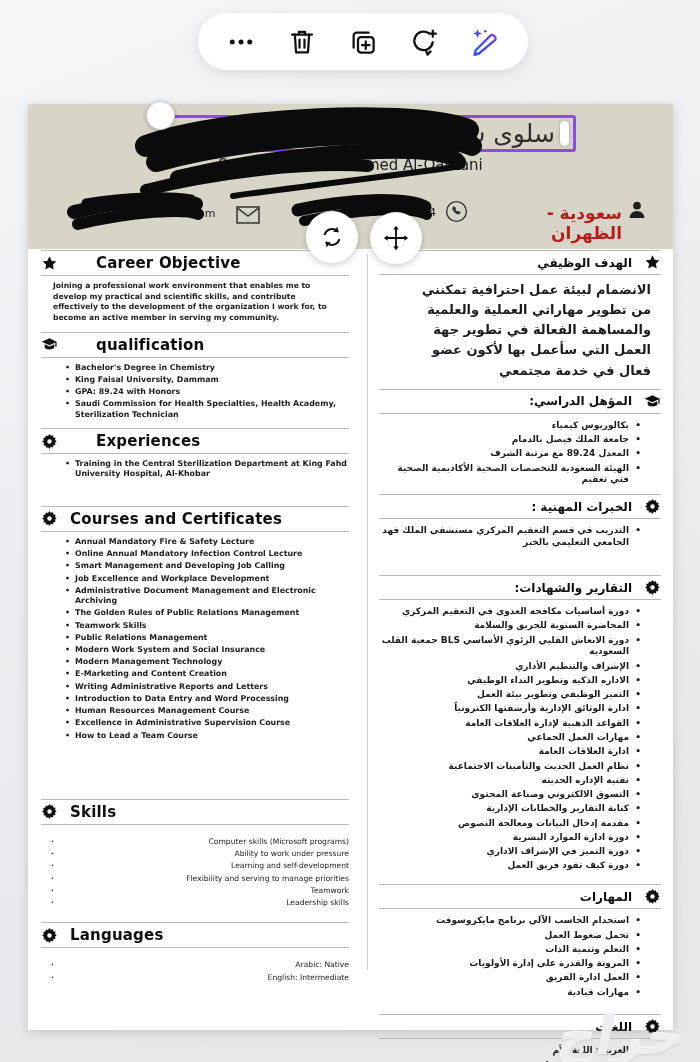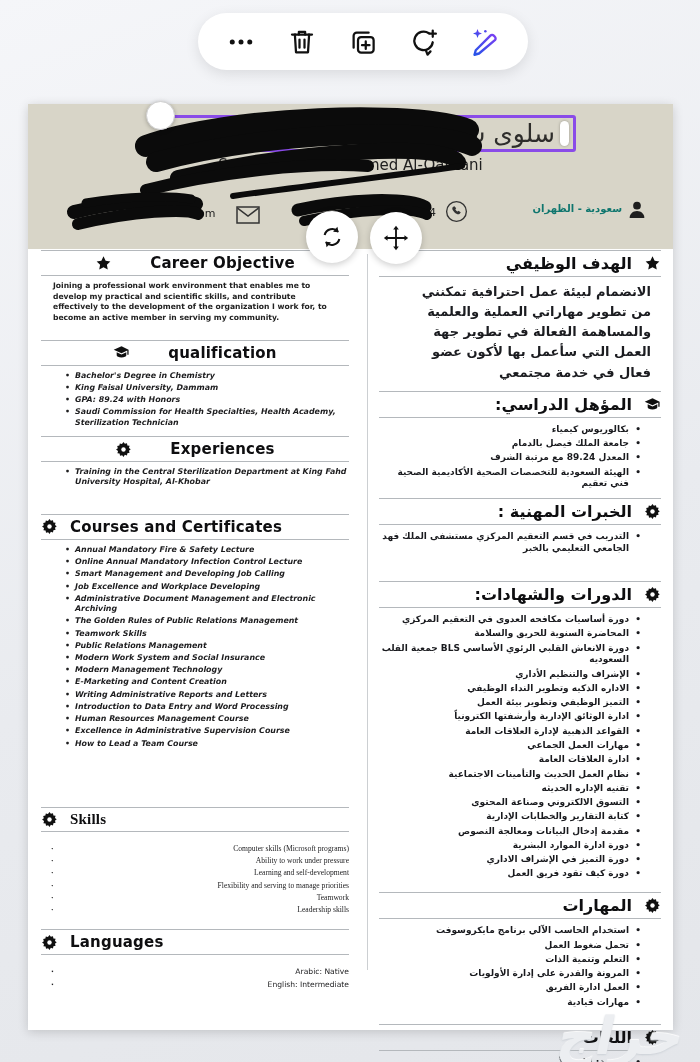--- a/index.html
+++ b/index.html
@@ -26,51 +26,51 @@
   .arabic-name{font-size:25px;color:#2e2d2b;direction:rtl;line-height:1;}
   .pill-handle{position:absolute;right:4px;top:3px;width:9px;height:25px;background:#fff;border-radius:5px;
     box-shadow:0 0 3px rgba(0,0,0,.3);}
   .circle-handle{position:absolute;left:118px;top:-3px;width:27px;height:27px;border-radius:50%;background:#fff;
     border:1px solid #cfcfcf;box-shadow:0 1px 4px rgba(0,0,0,.25);z-index:3;}
   .eng-name{position:absolute;left:0;top:52px;width:100%;text-align:center;font-size:15px;color:#202020;}
   .c-email{position:absolute;left:170px;top:103px;font-size:11px;color:#222;}
   .env-icon{position:absolute;left:208px;top:102px;width:24px;height:18px;}
   .c-phone{position:absolute;left:401px;top:102px;font-size:11px;color:#222;}
   .phone-icon{position:absolute;left:417px;top:96px;width:23px;height:23px;}
-  .c-loc{position:absolute;left:492px;top:99px;width:102px;font-size:10px;font-weight:700;color:#0f766e;direction:rtl;}
+  .c-loc{position:absolute;left:492px;top:99px;width:102px;font-size:17px;font-weight:700;color:#b91c1c;direction:rtl;}
   .person-icon{position:absolute;left:599px;top:95px;width:20px;height:22px;}
   .round-btn{position:absolute;width:52px;height:52px;border-radius:50%;background:#fff;border:none;
     box-shadow:0 2px 7px rgba(0,0,0,.20);display:flex;align-items:center;justify-content:center;z-index:4;cursor:pointer;}
   .round-btn svg{width:26px;height:26px;}
   .btn-rotate{left:278px;top:107px;}
   .btn-move{left:342px;top:108px;}
   .scribbles{position:absolute;left:0;top:0;width:645px;height:145px;z-index:2;pointer-events:none;}
   
   .vdivider{position:absolute;left:339px;top:150px;width:1px;height:716px;background:#9aa0a6;opacity:.5;}
   .col-left{position:absolute;left:13px;top:143px;width:308px;}
   .col-right{position:absolute;left:351px;top:143px;width:282px;direction:rtl;}
   .rule{border:none;border-top:1px solid #b4b8bc;margin:3px 0;}
   .sec-title{display:flex;align-items:center;gap:12px;margin:2px 0;}
-  .sec-title.g-wide{gap:38px;justify-content:center;}
+  .sec-title.g-wide{gap:38px;}
   .sec-title .ic{width:17px;height:17px;flex:0 0 auto;color:#101010;}
   .sec-title h2{margin:0;font-size:15px;font-weight:700;letter-spacing:.2px;color:#0e0e10;}
-  .col-right .sec-title h2{font-size:16px;}
-  .para{font-size:7.6px;line-height:1.4;font-weight:600;margin:5px 6px 16px 12px;color:#222;}
+  .col-right .sec-title h2{font-size:12px;}
+  .para{font-size:7.6px;line-height:1.4;font-weight:600;margin:5px 6px 8px 12px;color:#222;}
   .col-right .para{font-size:13px;line-height:1.55;margin:5px 10px 8px 26px;color:#1b1c20;}
   ul.blist{list-style:none;margin:5px 0 8px;padding:0 0 0 24px;font-size:7.9px;font-weight:600;color:#1d1d1f;}
-  ul.blist li{position:relative;padding-left:10px;margin:1.8px 0;line-height:1.32;font-style:italic;}
+  ul.blist li{position:relative;padding-left:10px;margin:1.8px 0;line-height:1.32;}
   ul.blist li::before{content:"•";position:absolute;left:0;}
   ul.dlist{list-style:none;margin:12px 0 8px;padding:0 0 0 10px;font-size:7.6px;font-weight:500;color:#232325;}
   ul.dlist li{position:relative;padding-left:8px;margin:2px 0;line-height:1.35;text-align:right;}
   ul.dlist li::before{content:"·";position:absolute;left:0;font-weight:700;}
   ul.blist-r{list-style:none;margin:6px 0 8px;padding:0 20px 0 0;font-size:9px;font-weight:600;color:#191a1e;}
   ul.blist-r li{position:relative;padding-right:12px;margin:2.4px 0;line-height:1.32;}
   ul.blist-r li::before{content:"•";position:absolute;right:0;}
   .mt-exp ul{margin-bottom:26px;}
-  .sec-skills-left{margin-top:58px;font-family:Liberation Serif, serif;}
+  .sec-skills-left{margin-top:58px;}
   .sec-langs-left{margin-top:14px;}
   .sec-skills-right{margin-top:12px;}
   .sec-langs-right{margin-top:16px;}
   
   .watermark{position:absolute;right:16px;bottom:-4px;font-size:52px;font-weight:700;direction:rtl;
     color:#eceef1;text-shadow:0 1px 2px #ccd1d7,0 -1px 1px #ffffff;transform:skewX(-12deg);z-index:1;}
   .defs{position:absolute;width:0;height:0;overflow:hidden;}
 </style>
 </head>
 <body>
@@ -253,21 +253,21 @@
         <svg class="ic">
             <use href="#i-gear"></use>
           </svg>
         <h2>Courses and Certificates</h2>
       </div>
       <hr class="rule">
       <ul class="blist">
           <li>Annual Mandatory Fire &amp; Safety Lecture</li>
           <li>Online Annual Mandatory Infection Control Lecture</li>
           <li>Smart Management and Developing Job Calling</li>
-          <li>Job Excellence and Workplace Developing</li>
+          <li>Job Excellence and Workplace Development</li>
           <li>Administrative Document Management and Electronic Archiving</li>
           <li>The Golden Rules of Public Relations Management</li>
           <li>Teamwork Skills</li>
           <li>Public Relations Management</li>
           <li>Modern Work System and Social Insurance</li>
           <li>Modern Management Technology</li>
           <li>E-Marketing and Content Creation</li>
           <li>Writing Administrative Reports and Letters</li>
           <li>Introduction to Data Entry and Word Processing</li>
           <li>Human Resources Management Course</li>
@@ -354,21 +354,21 @@
           <li>التدريب في قسم التعقيم المركزي مستشفى الملك فهد الجامعي التعليمي بالخبر</li>
         </ul>
     </section>
 
     <section>
       <hr class="rule">
       <div class="sec-title">
         <svg class="ic">
             <use href="#i-gear"></use>
           </svg>
-        <h2>الدورات والشهادات:</h2>
+        <h2>التقارير والشهادات:</h2>
       </div>
       <hr class="rule">
       <ul class="blist-r">
           <li>دورة أساسيات مكافحه العدوى في التعقيم المركزي</li>
           <li>المحاضرة السنوية للحريق والسلامة</li>
           <li>دورة الانعاش القلبي الرئوي الأساسي BLS جمعية القلب السعوديه</li>
           <li>الإشراف والتنظيم الأداري</li>
           <li>الاداره الذكيه وتطوير النداء الوظيفي</li>
           <li>التميز الوظيفي وتطوير بيئة العمل</li>
           <li>ادارة الوثائق الإدارية وأرشفتها الكترونياً</li>

